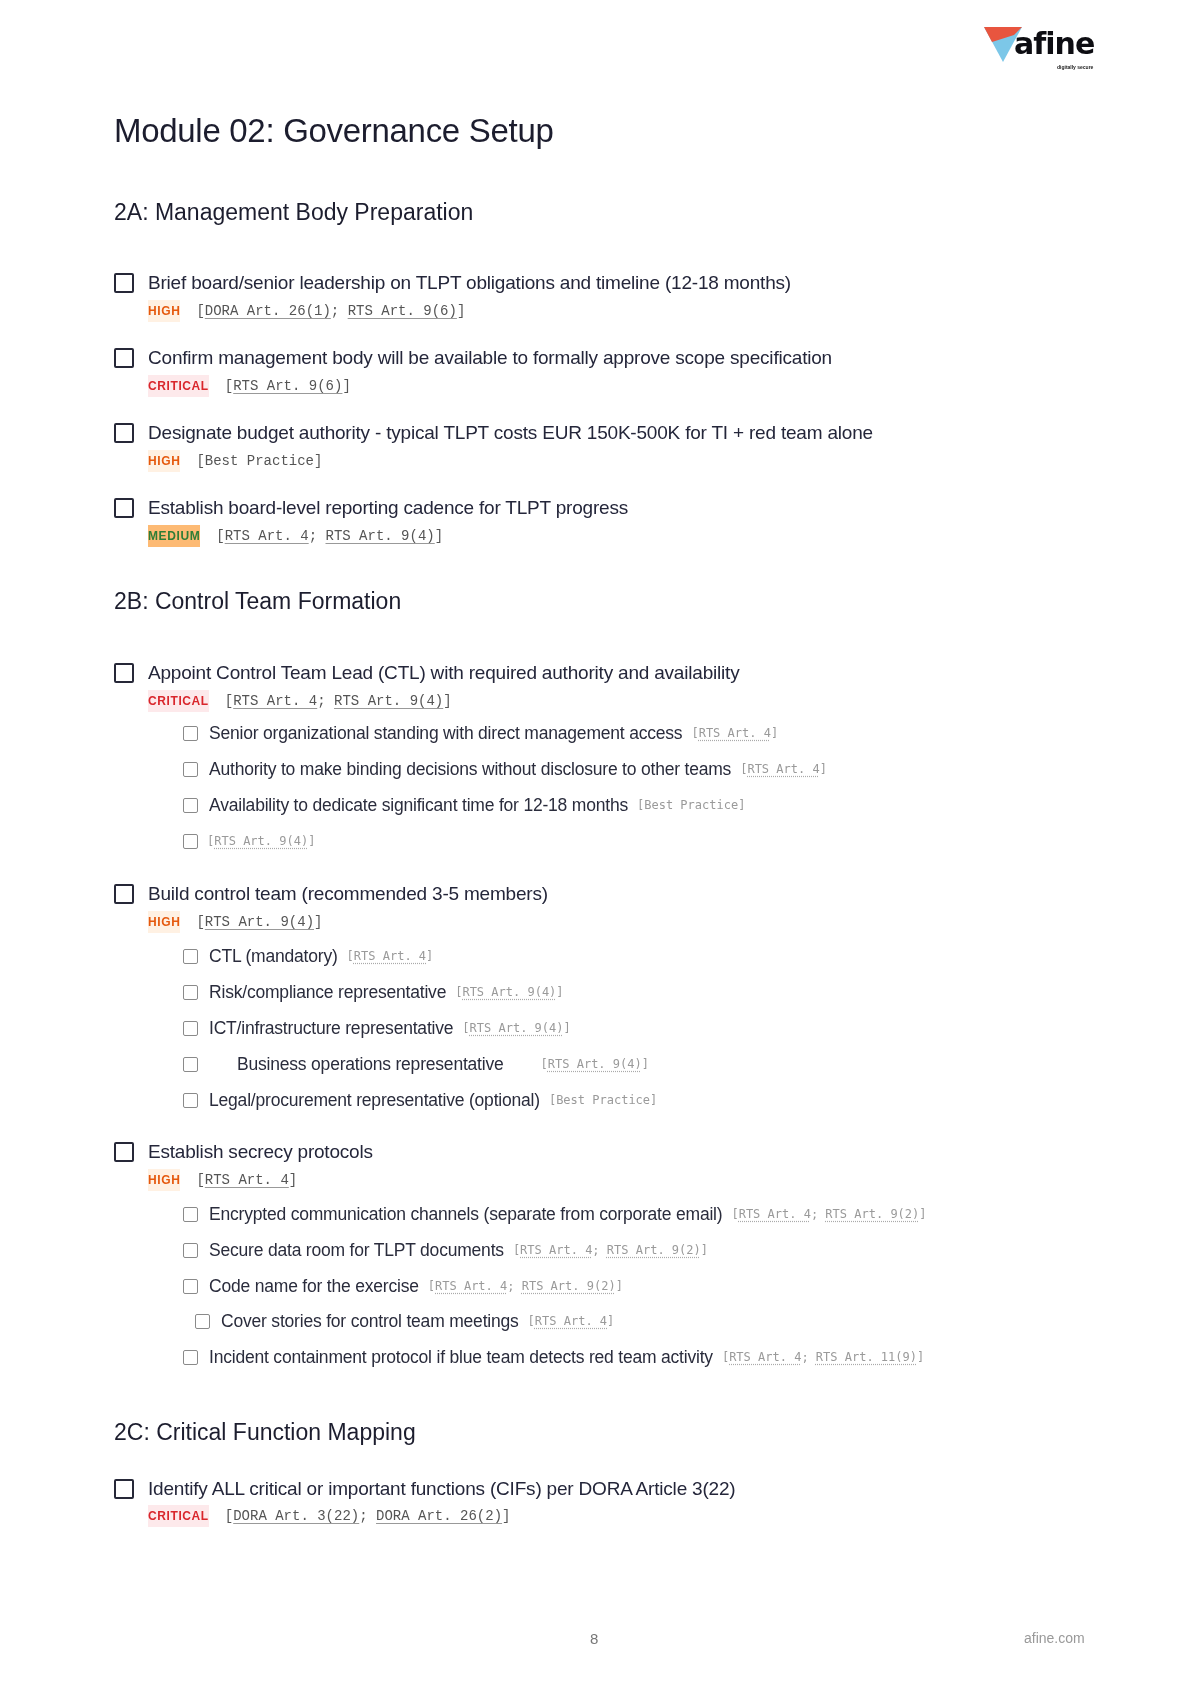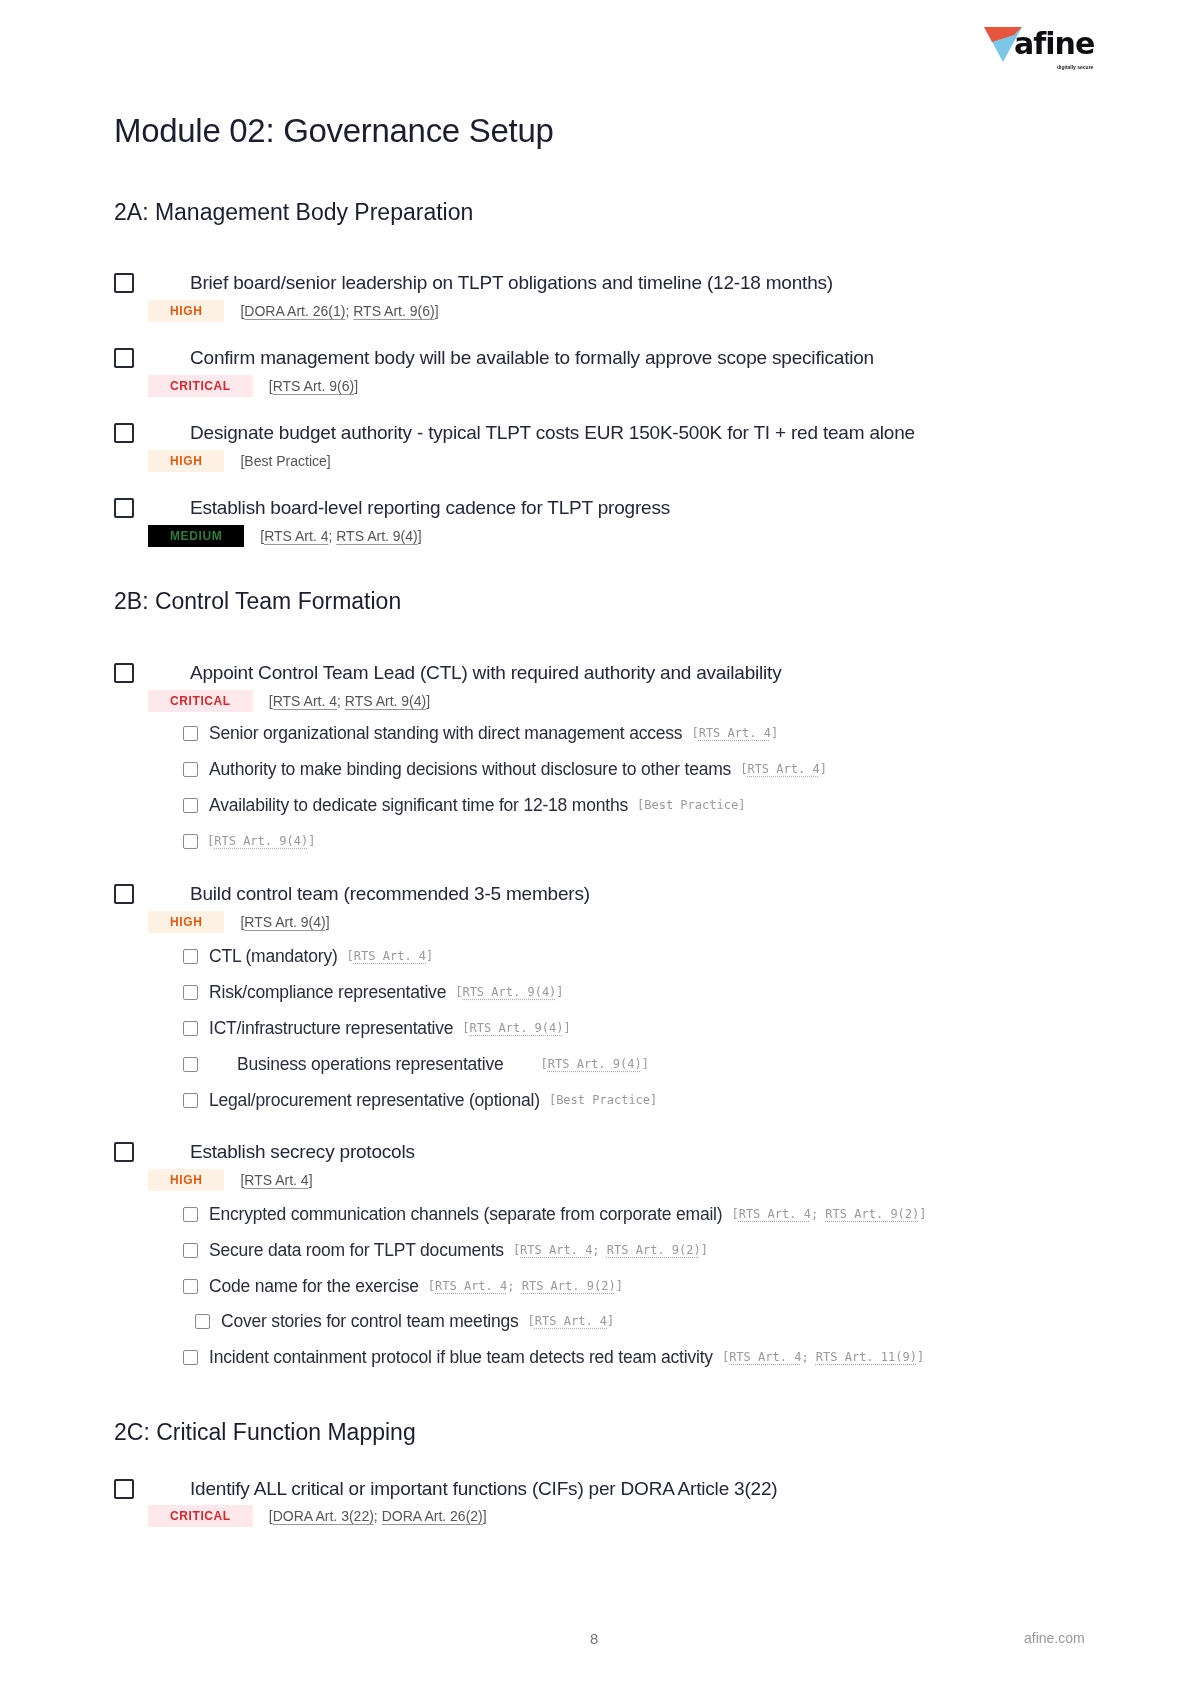--- a/index.html
+++ b/index.html
@@ -5,29 +5,29 @@
   html, body { margin: 0; padding: 0; background: #ffffff; }
   body { width: 1191px; height: 1684px; position: relative; overflow: hidden;
          font-family: "Liberation Sans", "DejaVu Sans", sans-serif; color: #1e2030; }
   .abs { position: absolute; }
   .logo { left: 984px; top: 26px; width: 120px; height: 50px; }
   .logo-word { position: absolute; left: 30px; top: 0px; font-family: "DejaVu Sans", sans-serif;
                font-weight: bold; font-size: 30px; color: #0d0d12; letter-spacing: -1px; line-height: 36px; }
   .logo-tag { position: absolute; left: 73px; top: 38px; font-size: 5px; color: #222; white-space: nowrap; font-weight: bold; }
   .page-title { left: 114px; top: 112px; font-size: 33px; color: #1c1d2e; white-space: nowrap; letter-spacing: -0.3px; }
   .section-h { left: 114px; font-size: 23px; color: #1c1d2e; white-space: nowrap; }
-  .item { left: 114px; height: 24px; display: flex; align-items: center; white-space: nowrap; gap: 42px; }
+  .item { left: 114px; height: 24px; display: flex; align-items: center; white-space: nowrap; }
   .cb-main { width: 16px; height: 16px; border: 2px solid #262838; border-radius: 2px; box-sizing: content-box; }
   .item-text { margin-left: 14px; font-size: 19px; color: #24263a; letter-spacing: -0.2px; }
   .meta { left: 148px; height: 22px; display: flex; align-items: center; white-space: nowrap; }
-  .badge { height: 22px; line-height: 22px; padding: 0 22px; font-size: 12px; font-weight: bold; letter-spacing: 0.6px; }
+  .badge { height: 22px; line-height: 22px; padding: 0 0; font-size: 12px; font-weight: bold; letter-spacing: 0.6px; }
   .badge.high { background: #fff1e3; color: #e5590e; }
   .badge.critical { background: #fde9eb; color: #d9262c; }
-  .badge.medium { background: #000000; color: #2f7d36; }
-  .cite { margin-left: 16px; font-family: Liberation Sans, sans-serif; font-size: 14px; color: #555; }
+  .badge.medium { background: #fdba74; color: #2f7d36; }
+  .cite { margin-left: 16px; font-family: Liberation Mono, monospace; font-size: 14px; color: #555; }
   .cite .ref { text-decoration: underline; text-decoration-color: #999; text-underline-offset: 3px; }
   .sub { left: 183px; height: 22px; display: flex; align-items: center; white-space: nowrap; }
   .cb-sub { width: 13px; height: 13px; border: 1.5px solid #8a8a8a; border-radius: 2px; box-sizing: content-box; }
   .sub-text { margin-left: 11px; font-size: 17.5px; color: #2a2c3c; letter-spacing: -0.2px; }
   .sub-cite { margin-left: 9px; font-family: "DejaVu Sans Mono", monospace; font-size: 12px; color: #9a9a9a; }
   .sub-cite .ref { text-decoration: underline dotted; text-decoration-color: #aaa; text-underline-offset: 3px; }
   .footer-page { left: 590px; top: 1630px; font-size: 15px; color: #777; }
   .footer-site { left: 1024px; top: 1630px; font-size: 14px; color: #999; }
 </style>
 </head>

